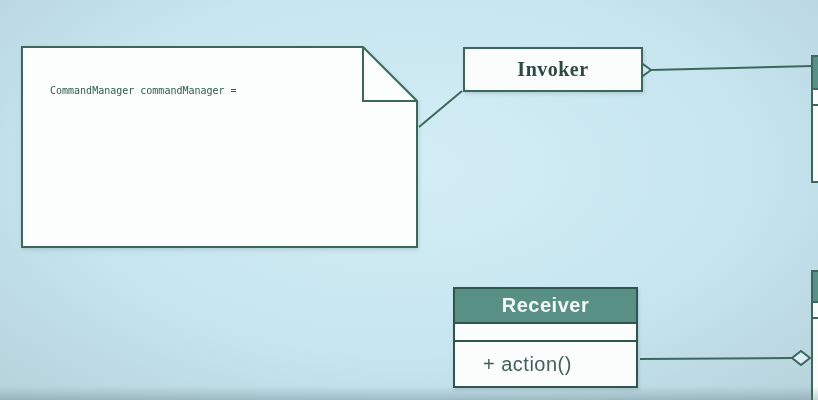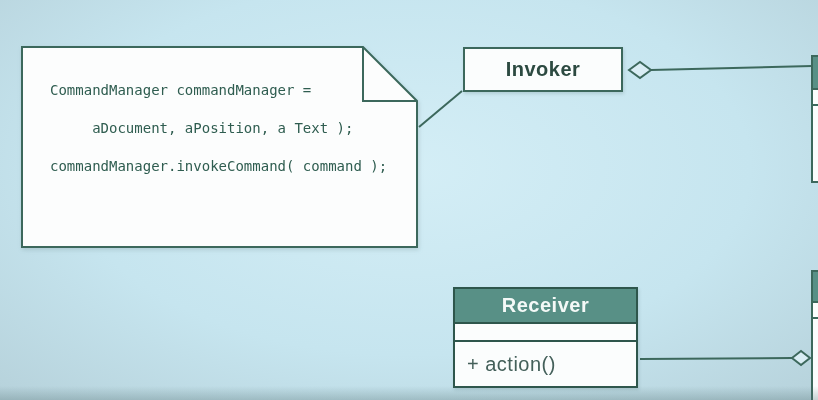--- a/index.html
+++ b/index.html
@@ -20,48 +20,49 @@
     position:absolute;left:0;right:0;bottom:0;height:14px;
     background:linear-gradient(to bottom, rgba(90,120,120,0) 0%, rgba(80,110,112,0.30) 100%);
     pointer-events:none;
   }
   svg.overlay{position:absolute;left:0;top:0;}
   svg .stroke{stroke:var(--line);stroke-width:2;}
   
   .code-block{
     position:absolute;left:50px;top:81px;width:360px;
     font-family:"DejaVu Sans Mono","Liberation Mono",monospace;
-    font-size:14px;line-height:19px;color:var(--code);
+    font-size:10px;line-height:19px;color:var(--code);
   }
   .code-line{white-space:pre;height:19px;}
   
   .invoker-box{
-    position:absolute;left:463px;top:47px;width:160px;height:45px;
+    position:absolute;left:463px;top:47px;width:180px;height:45px;
     background:var(--boxfill);border:2px solid var(--line);box-sizing:border-box;
     display:flex;align-items:center;justify-content:center;
     box-shadow:1px 2px 3px rgba(60,90,90,0.18);
+    font-family:Liberation Serif, serif;
   }
   .class-title{
     font-size:20px;font-weight:bold;color:var(--title);letter-spacing:0.5px;
   }
   
   .receiver-box{
     position:absolute;left:453px;top:287px;width:185px;height:101px;
     background:var(--boxfill);border:2px solid #2e564c;box-sizing:border-box;
     display:flex;flex-direction:column;
     box-shadow:1px 2px 3px rgba(60,90,90,0.18);
   }
   .receiver-header{
     height:33px;flex:0 0 33px;background:var(--header);
     border-bottom:2px solid #2e564c;display:flex;align-items:center;justify-content:center;
   }
   .receiver-header .class-title{color:#f4f9f7;}
   .receiver-attrs{height:16px;flex:0 0 16px;background:var(--boxfill);border-bottom:2px solid #2e564c;}
   .receiver-methods{
-    flex:1;display:flex;align-items:center;padding-left:12px;
+    flex:1;display:flex;align-items:center;padding-left:28px;
     font-size:20px;color:#44605a;letter-spacing:0.5px;background:var(--boxfill);
   }
   
   .partial-box{
     position:absolute;left:811px;width:12px;box-sizing:border-box;
     background:var(--boxfill);border:2px solid var(--line);
     display:flex;flex-direction:column;
   }
   .partial-top{top:55px;height:128px;}
   .partial-bottom{top:270px;height:134px;}
@@ -84,23 +85,21 @@
   <line class="stroke" x1="651" y1="70" x2="812" y2="66" stroke-width="1.5"></line>
   <polygon class="stroke" points="629,70 640,62 651,70 640,78" fill="#d9edf4" stroke-width="1.5"></polygon>
 
   <line class="stroke" x1="640" y1="359" x2="792" y2="358" stroke-width="1.5"></line>
   <polygon class="stroke" points="792,358 801,351 810,358 801,365" fill="#d9edf4" stroke-width="1.5"></polygon>
 </svg>
 
 <div class="code-block">
   <div class="code-line">CommandManager commandManager =</div>
   <div class="code-line"></div>
-  <div class="code-line">     aDocument, aPosition, a Text );</div>
   <div class="code-line"></div>
-  <div class="code-line">commandManager.invokeCommand( command );</div>
 </div>
 
 <div class="invoker-box">
   <span class="class-title">Invoker</span>
 </div>
 
 <div class="receiver-box">
   <div class="receiver-header">
     <span class="class-title">Receiver</span>
   </div>

